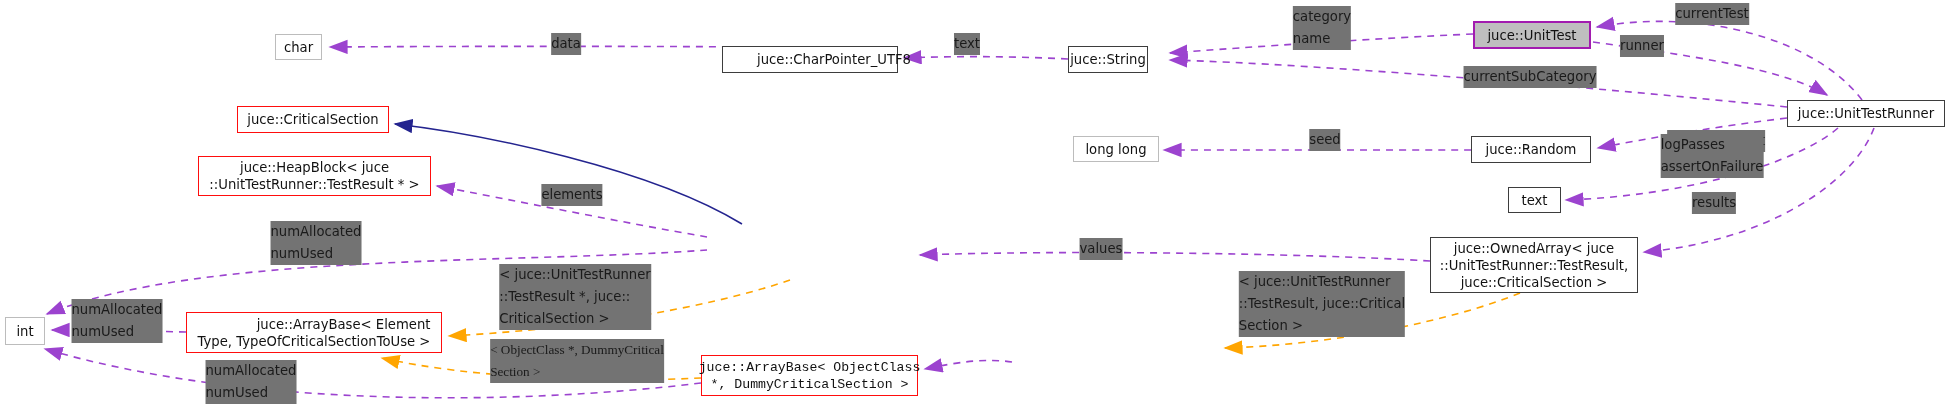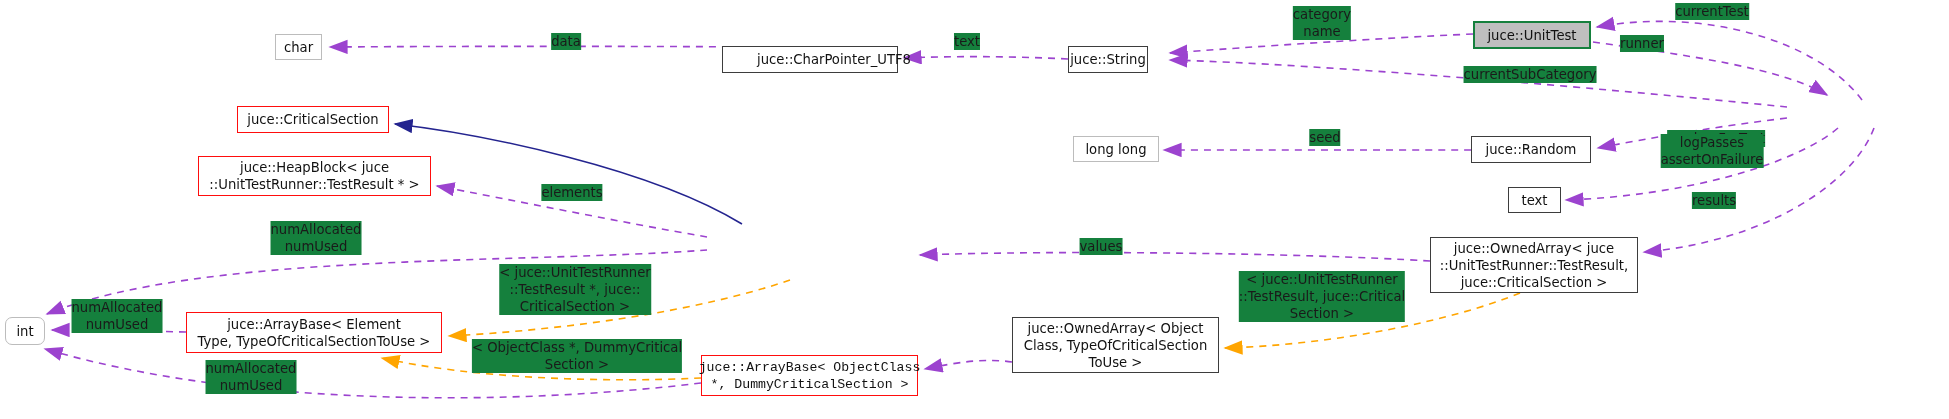--- a/index.html
+++ b/index.html
@@ -14,24 +14,24 @@
   .edge.orange{stroke:#FFA500;stroke-dasharray:7 6;}
   .edge.navy{stroke:#24248F;}
   .node{
     position:absolute;z-index:2;background:#ffffff;
     display:flex;align-items:center;justify-content:center;
     text-align:center;white-space:pre;line-height:17px;
     border:1.5px solid #3D3D3D;box-sizing:border-box;
   }
   .node.plain{border-color:#BCBCBC;}
   .node.truncated{border-color:#FF0D0D;}
-  .node.current{background:#BFBFBF;border:2px solid #15803d;}
+  .node.current{background:#BFBFBF;border:2px solid #a21caf;}
   .elabel{
     position:absolute;z-index:3;transform:translateX(-50%);
-    text-align:center;white-space:pre;line-height:17px;background:#15803d;
+    white-space:pre;line-height:22px;background:#737373;
     color:#1a1a1a;
   }
 </style>
 </head>
 <body>
 
 <div id="canvas">
 
   <svg id="edges" width="1949" height="419" viewBox="0 0 1949 419">
     <defs>
@@ -84,37 +84,35 @@
 
     <path class="edge purple" marker-end="url(#arr-purple)" d="M 1012,362 C 985,358 958,362 925,369"></path>
 
     <path class="edge orange" marker-end="url(#arr-orange)" d="M 1520,293 C 1452,321 1332,345 1225,348"></path>
   </svg>
 
   <div class="node plain" style="left:275px;top:34px;width:47px;height:26px;text-align:right;">char</div>
   <div class="node" style="left:722px;top:46px;width:176px;height:27px;padding-left:48px;">juce::CharPointer_UTF8</div>
   <div class="node" style="left:1068px;top:46px;width:80px;height:27px;">juce::String</div>
   <div class="node current" style="left:1473px;top:21px;width:118px;height:28px;">juce::UnitTest</div>
+  <div class="node" style="left:1787px;top:100px;width:158px;height:27px;">juce::UnitTestRunner</div>
   <div class="node truncated" style="left:237px;top:106px;width:152px;height:27px;">juce::CriticalSection</div>
   <div class="node truncated" style="left:198px;top:156px;width:233px;height:40px;">juce::HeapBlock&lt; juce
 ::UnitTestRunner::TestResult * &gt;</div>
   <div class="node plain" style="left:1073px;top:136px;width:86px;height:26px;">long long</div>
   <div class="node" style="left:1471px;top:136px;width:120px;height:27px;">juce::Random</div>
   <div class="node" style="left:1508px;top:187px;width:53px;height:26px;">text</div>
   <div class="node" style="left:1430px;top:237px;width:208px;height:56px;">juce::OwnedArray&lt; juce
 ::UnitTestRunner::TestResult,
 juce::CriticalSection &gt;</div>
-  <div class="node plain" style="left:5px;top:317px;width:40px;height:28px;border-radius:7px;">int</div>
-  <div class="node truncated" style="left:186px;top:312px;width:256px;height:41px;">juce::ArrayBase&lt; Element
+  <div class="node plain" style="left:5px;top:317px;width:40px;height:28px;">int</div>
+  <div class="node truncated" style="left:186px;top:312px;width:256px;height:41px;text-align:right;">juce::ArrayBase&lt; Element
 Type, TypeOfCriticalSectionToUse &gt;</div>
   <div class="node truncated" style="left:701px;top:355px;width:217px;height:41px;font-family:Liberation Mono, monospace;">juce::ArrayBase&lt; ObjectClass
 *, DummyCriticalSection &gt;</div>
-  <div class="node" style="left:1012px;top:317px;width:207px;height:56px;">juce::OwnedArray&lt; Object
-Class, TypeOfCriticalSection
-ToUse &gt;</div>
 
   <div class="elabel" style="left:566px;top:33px;">data</div>
   <div class="elabel" style="left:967px;top:33px;">text</div>
   <div class="elabel" style="left:1322px;top:6px;">category
 name</div>
   <div class="elabel" style="left:1712px;top:3px;">currentTest</div>
   <div class="elabel" style="left:1642px;top:35px;">runner</div>
   <div class="elabel" style="left:1530px;top:66px;">currentSubCategory</div>
   <div class="elabel" style="left:1716px;top:106px;margin-top:24px;">randomForTest</div>
   <div class="elabel" style="left:1325px;top:129px;">seed</div>
@@ -125,19 +123,19 @@
   <div class="elabel" style="left:572px;top:184px;">elements</div>
   <div class="elabel" style="left:316px;top:221px;">numAllocated
 numUsed</div>
   <div class="elabel" style="left:117px;top:299px;">numAllocated
 numUsed</div>
   <div class="elabel" style="left:251px;top:360px;">numAllocated
 numUsed</div>
   <div class="elabel" style="left:575px;top:264px;">&lt; juce::UnitTestRunner
 ::TestResult *, juce::
 CriticalSection &gt;</div>
-  <div class="elabel" style="left:577px;top:339px;">&lt; ObjectClass *, DummyCritical
+  <div class="elabel" style="left:577px;top:339px;font-family:Liberation Serif, serif;">&lt; ObjectClass *, DummyCritical
 Section &gt;</div>
   <div class="elabel" style="left:1322px;top:271px;">&lt; juce::UnitTestRunner
 ::TestResult, juce::Critical
 Section &gt;</div>
 
 </div>
 
 </body></html>

